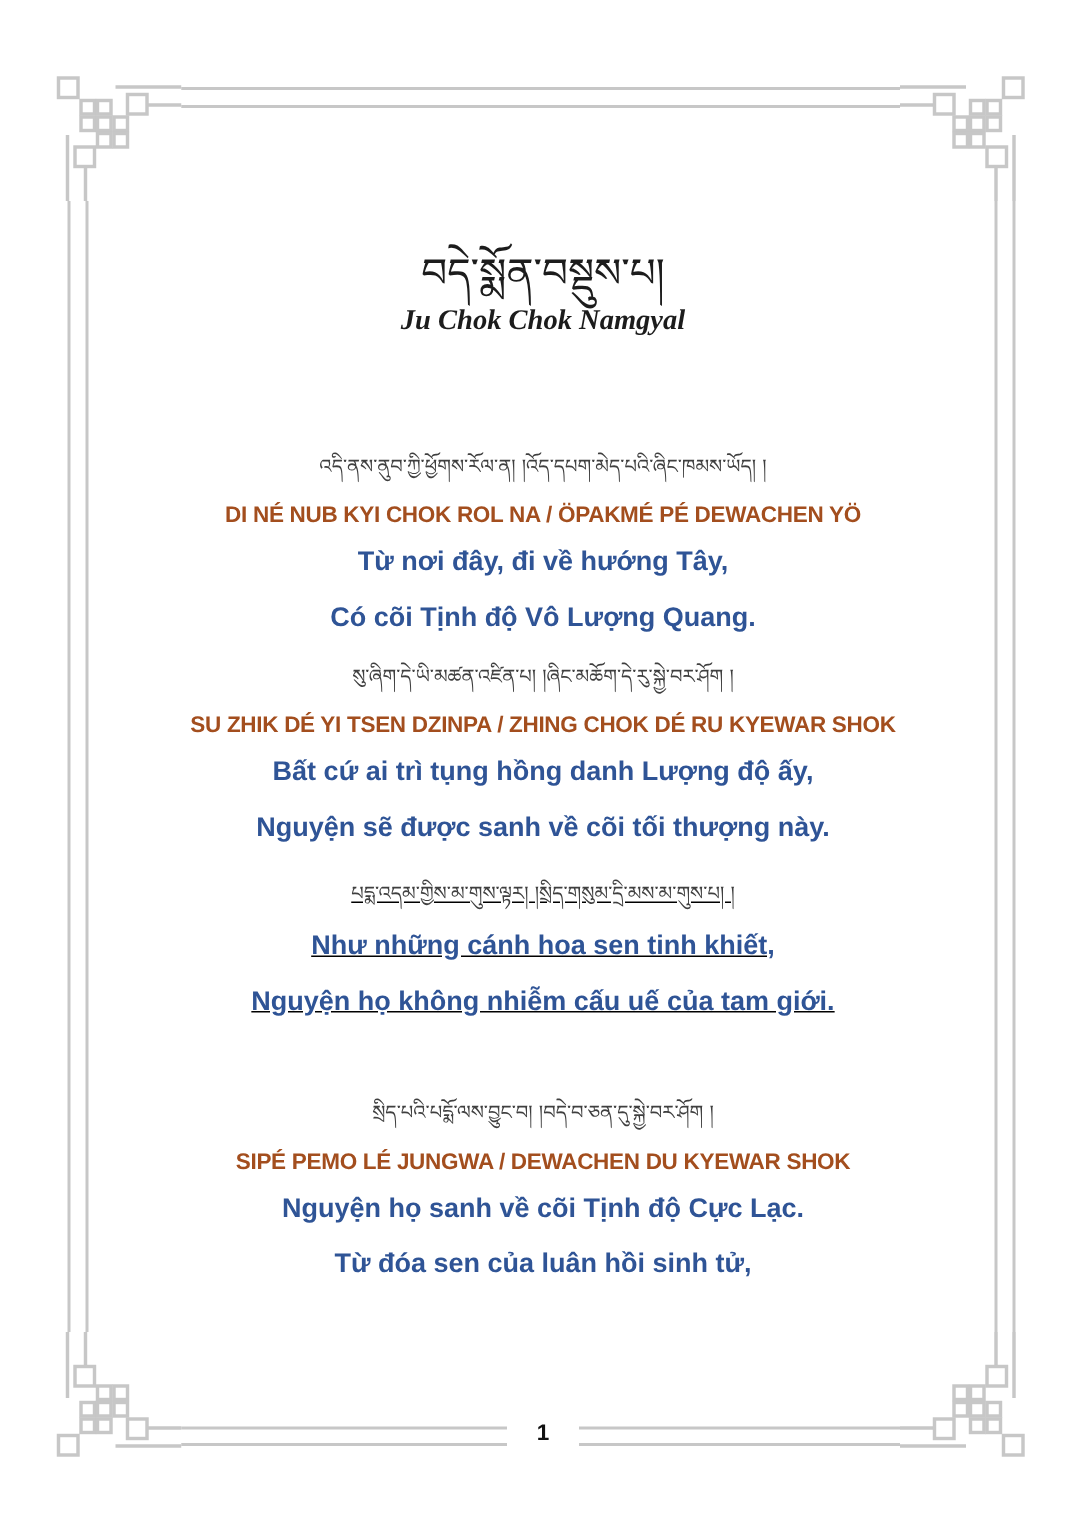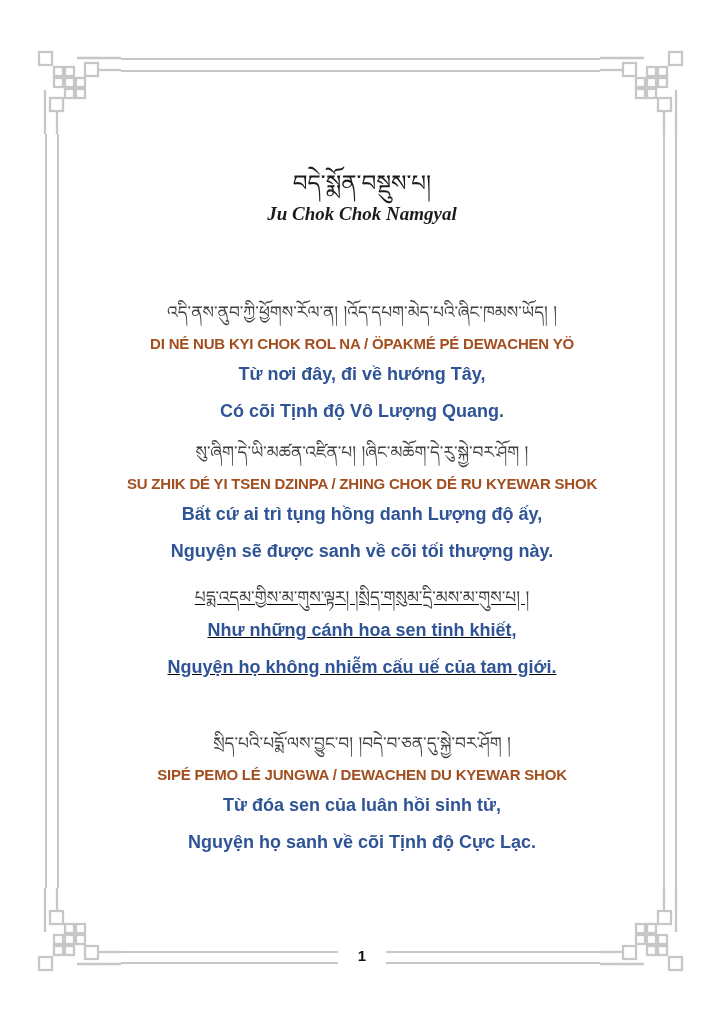--- a/index.html
+++ b/index.html
@@ -41,21 +41,21 @@
   .text-line {
     position: absolute;
     left: 0;
     right: 0;
     text-align: center;
     z-index: 3;
   }
   .title-tibetan {
     top: 166px;
     font-family: "DejaVu Sans", sans-serif;
-    font-size: 23px;
+    font-size: 27px;
     line-height: 34px;
     color: var(--ink);
   }
   .author {
     top: 202px;
     font-family: "Liberation Serif", serif;
     font-style: italic;
     font-weight: bold;
     font-size: 19px;
     line-height: 24px;
@@ -67,21 +67,21 @@
     right: 0;
     text-align: center;
     z-index: 3;
   }
   .verse-1 { top: 300px; }
   .verse-2 { top: 440px; }
   .verse-3 { top: 585px; text-decoration: underline; }
   .verse-4 { top: 731px; }
   .tib {
     font-family: "DejaVu Sans", sans-serif;
-    font-size: 17px;
+    font-size: 13px;
     line-height: 24px;
     margin-bottom: 9px;
     color: var(--tibetan-verse);
   }
   .translit {
     font-size: 15px;
     font-weight: bold;
     letter-spacing: -0.2px;
     line-height: 21px;
     margin-bottom: 8px;
@@ -215,19 +215,19 @@
 
 <div class="verse verse-3">
   <div class="tib">པདྨ་འདམ་གྱིས་མ་གུས་ལྟར། །སྲིད་གསུམ་དྲི་མས་མ་གུས་པ། །</div>
   <div class="vn">Như những cánh hoa sen tinh khiết,</div>
   <div class="vn">Nguyện họ không nhiễm cấu uế của tam giới.</div>
 </div>
 
 <div class="verse verse-4">
   <div class="tib">སྲིད་པའི་པདྨོ་ལས་བྱུང་བ། །བདེ་བ་ཅན་དུ་སྐྱེ་བར་ཤོག །</div>
   <div class="translit">SIPÉ PEMO LÉ JUNGWA / DEWACHEN DU KYEWAR SHOK</div>
+  <div class="vn">Nguyện họ sanh về cõi Tịnh độ Cực Lạc.</div>
   <div class="vn">Từ đóa sen của luân hồi sinh tử,</div>
-  <div class="vn">Nguyện họ sanh về cõi Tịnh độ Cực Lạc.</div>
 </div>
 
 <div class="page-number-patch">
   <span class="page-number">1</span>
 </div>
 
 </body></html>

